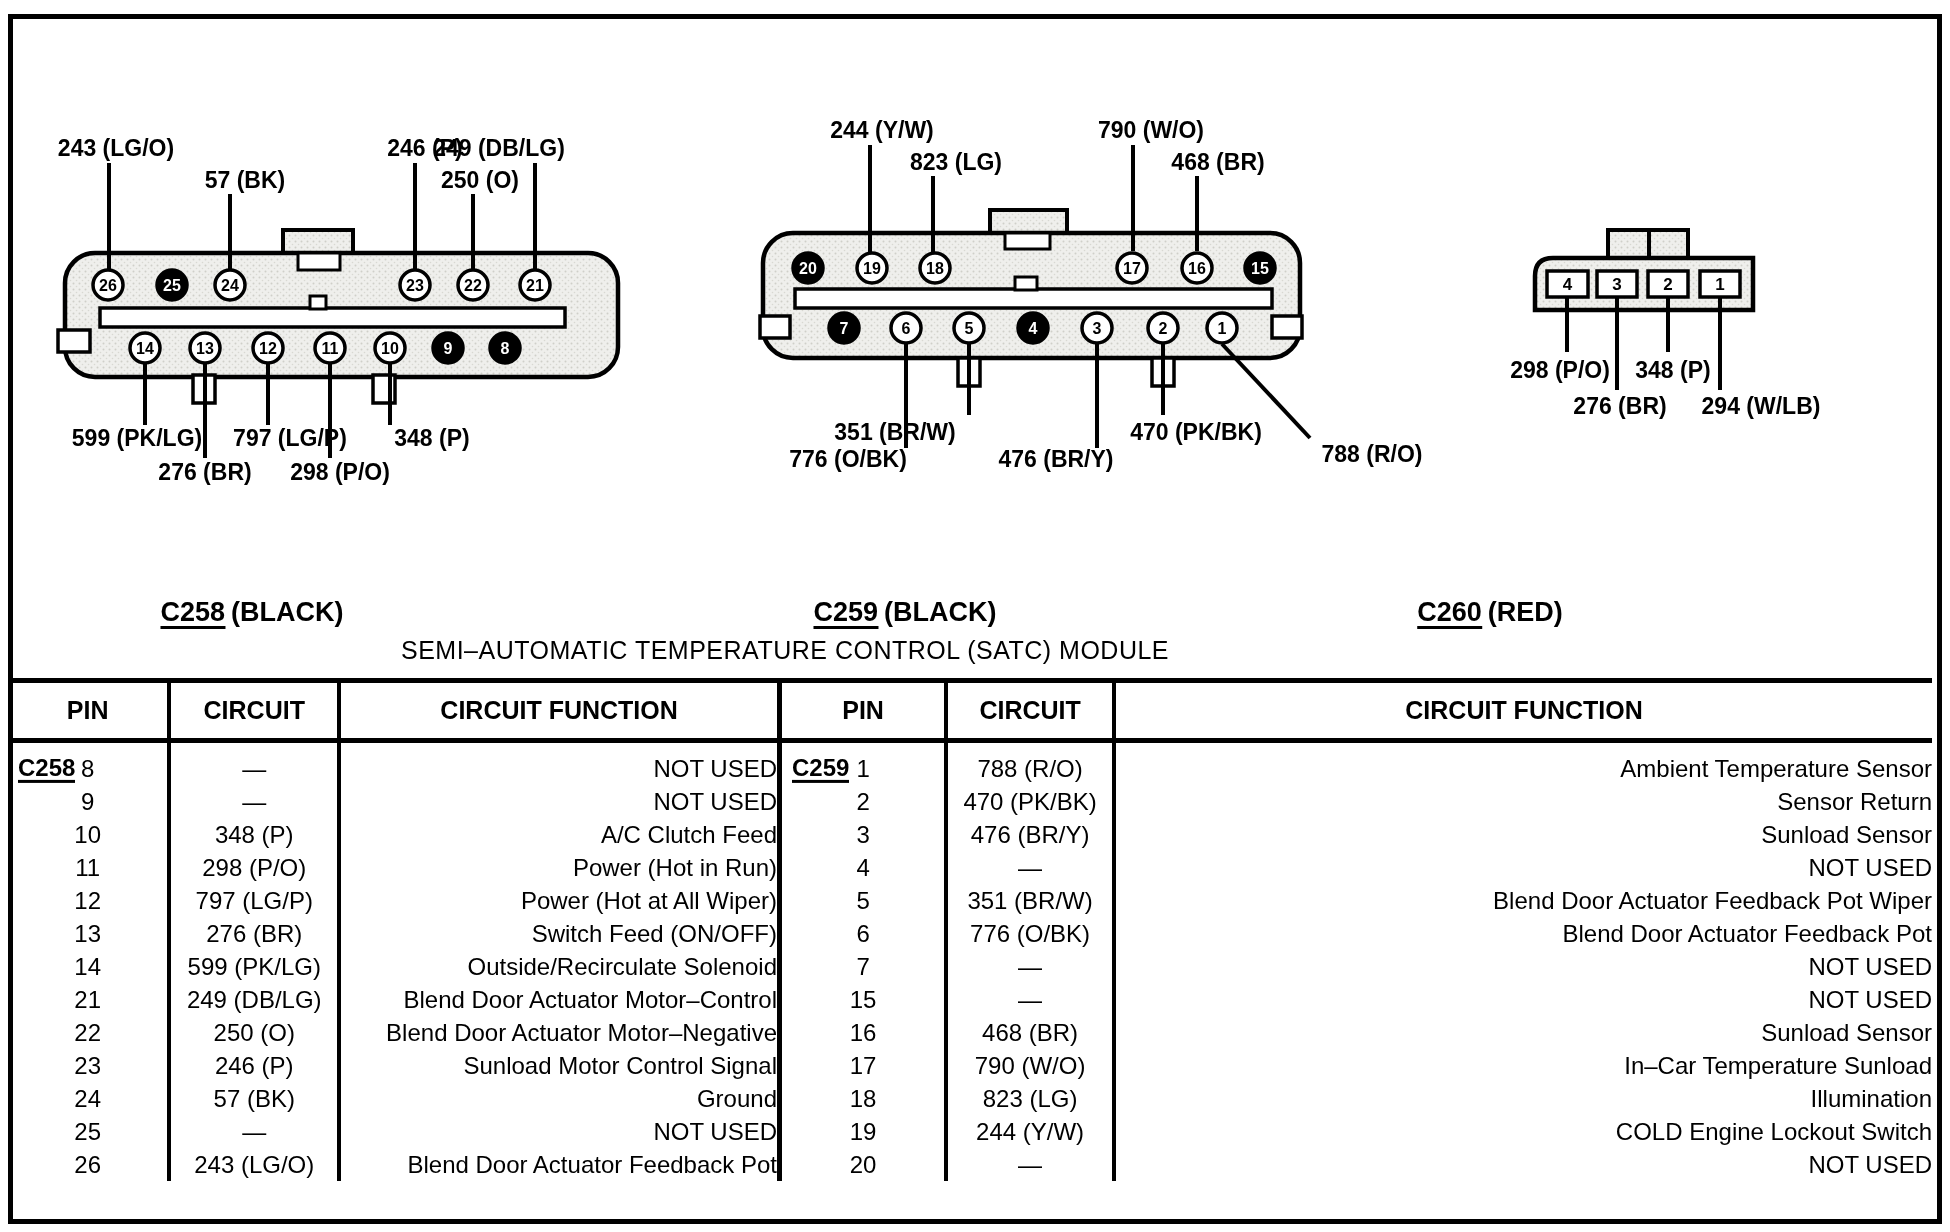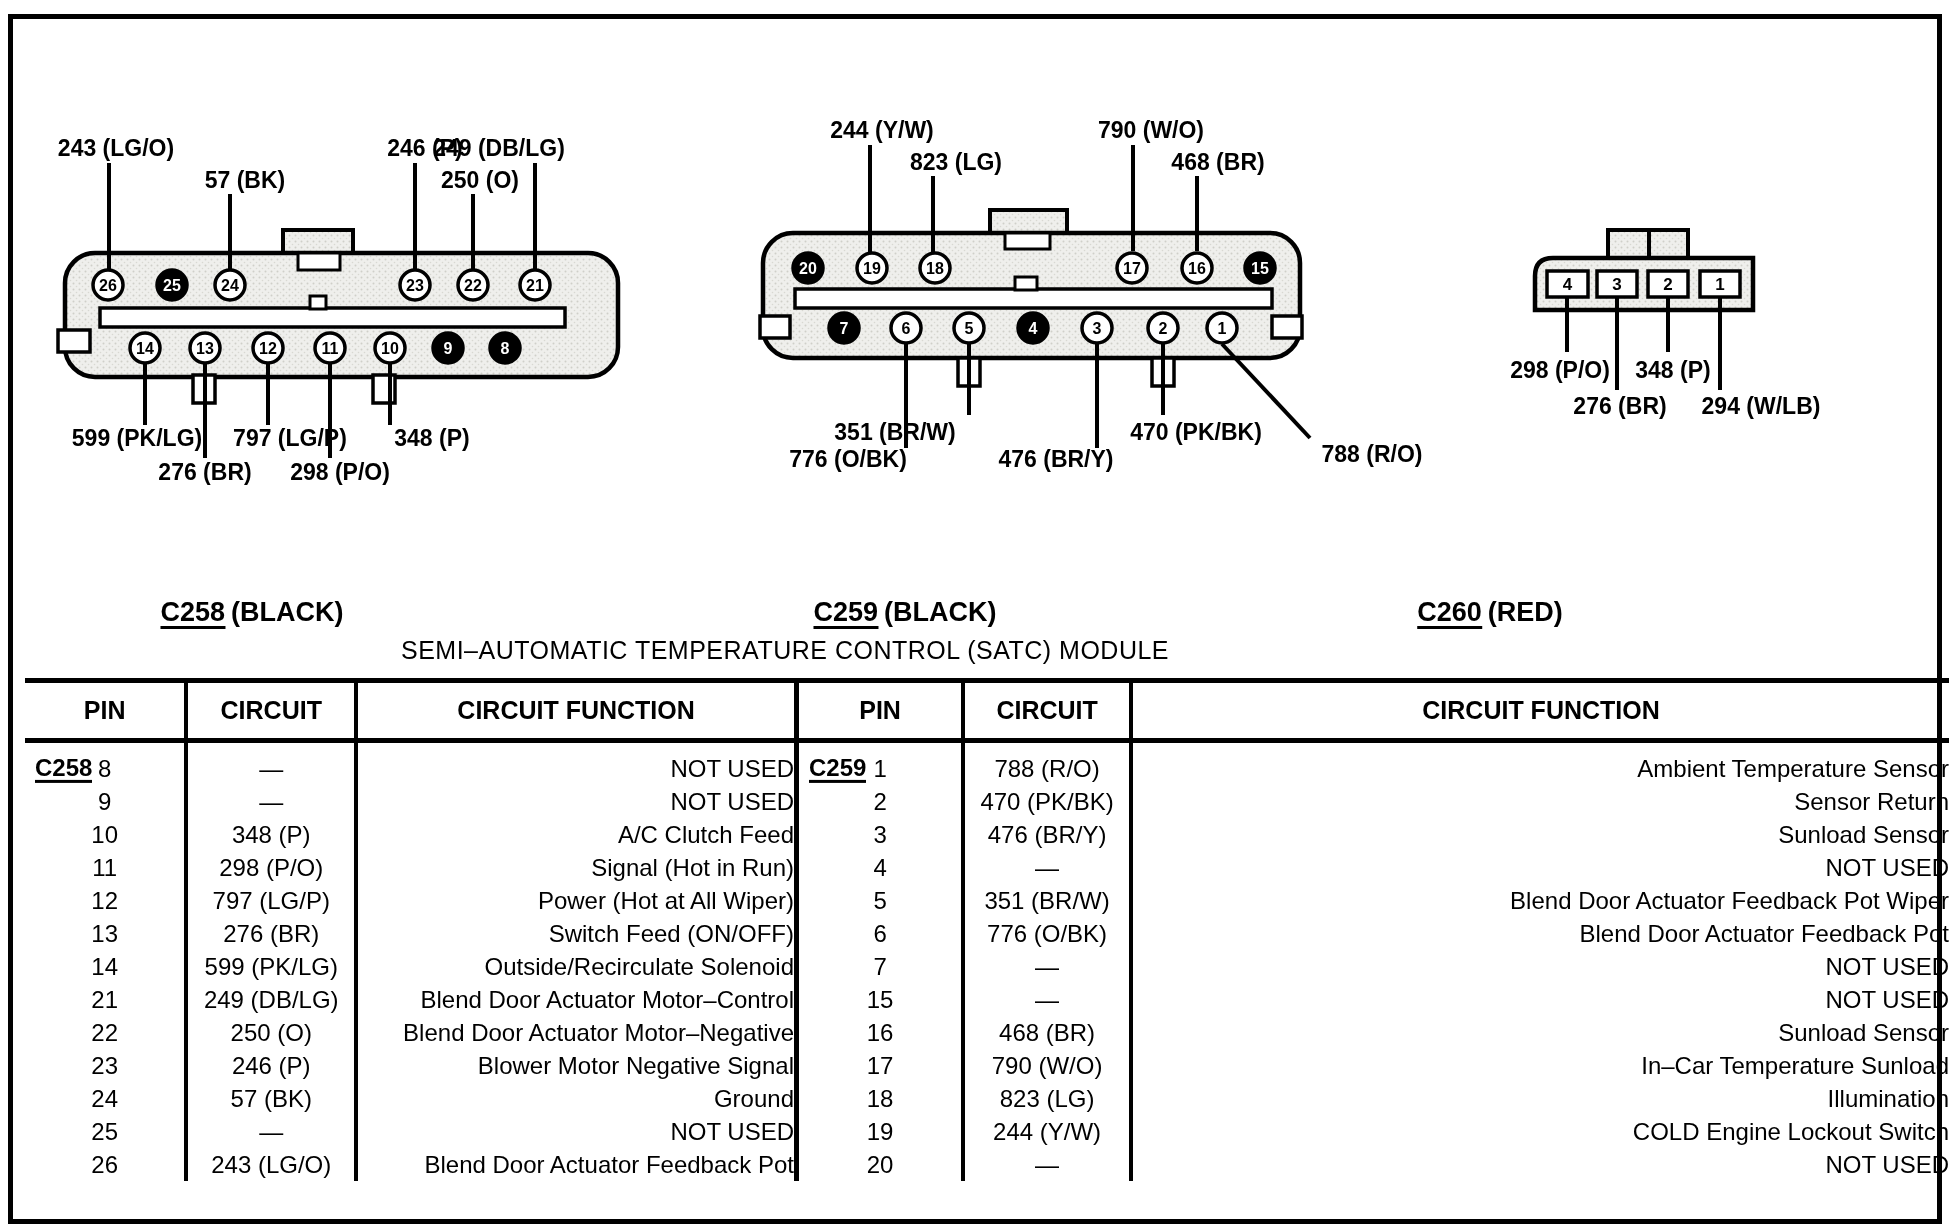--- a/index.html
+++ b/index.html
@@ -10,21 +10,21 @@
   #diagram{position:absolute;left:0;top:0;width:1950px;height:590px}
   .lead{stroke:#000;stroke-width:4;fill:none}
   .wire-label{font:700 23px "Liberation Sans",sans-serif;fill:#000}
   .pin-num-svg{font:700 16px "Liberation Sans",sans-serif}
   .pin-num-rect{font:700 17px "Liberation Sans",sans-serif;fill:#000}
   .caption{position:absolute;top:597px;transform:translateX(-50%);
     font-size:27px;font-weight:700;white-space:nowrap}
   .cid{display:inline-block;border-bottom:3px solid #000;line-height:1.05;margin-right:6px}
   .module-title{position:absolute;top:636px;left:785px;transform:translateX(-50%);
     font-size:25px;font-weight:400;white-space:nowrap;letter-spacing:.5px}
-  .table-area{position:absolute;left:25px;top:678px;width:1924px;height:419px;
+  .table-area{position:absolute;left:8px;top:678px;width:1924px;height:419px;
     border-top:5px solid #000;display:flex}
   table.pin-table{border-collapse:collapse;table-layout:fixed;height:100%}
   .pin-table th,.pin-table td{padding:0;vertical-align:middle;overflow:hidden;white-space:nowrap}
   .pin-table th{font-size:25px;font-weight:700;text-align:center;border-bottom:5px solid #000}
   .pin-table .c1,.pin-table .c2{border-left:4px solid #000}
   .right-table .c0{border-left:5px solid #000}
   thead tr{height:57px}
   tr.spacer-row{height:12px}
   tr.data-row{height:33px}
   tr.filler-row{height:auto}
@@ -224,21 +224,21 @@
           <td class="c2 func-cell">NOT USED</td>
         </tr>
         <tr class="data-row">
           <td class="c0 pin-cell"><span>10</span></td>
           <td class="c1 circuit-cell">348 (P)</td>
           <td class="c2 func-cell">A/C Clutch Feed</td>
         </tr>
         <tr class="data-row">
           <td class="c0 pin-cell"><span>11</span></td>
           <td class="c1 circuit-cell">298 (P/O)</td>
-          <td class="c2 func-cell">Signal (Hot in Run)</td>
+          <td class="c2 func-cell">Power (Hot in Run)</td>
         </tr>
         <tr class="data-row">
           <td class="c0 pin-cell"><span>12</span></td>
           <td class="c1 circuit-cell">797 (LG/P)</td>
           <td class="c2 func-cell">Power (Hot at All Wiper)</td>
         </tr>
         <tr class="data-row">
           <td class="c0 pin-cell"><span>13</span></td>
           <td class="c1 circuit-cell">276 (BR)</td>
           <td class="c2 func-cell">Switch Feed (ON/OFF)</td>
@@ -254,21 +254,21 @@
           <td class="c2 func-cell">Blend Door Actuator Motor–Control</td>
         </tr>
         <tr class="data-row">
           <td class="c0 pin-cell"><span>22</span></td>
           <td class="c1 circuit-cell">250 (O)</td>
           <td class="c2 func-cell">Blend Door Actuator Motor–Negative</td>
         </tr>
         <tr class="data-row">
           <td class="c0 pin-cell"><span>23</span></td>
           <td class="c1 circuit-cell">246 (P)</td>
-          <td class="c2 func-cell">Blower Motor Negative Signal</td>
+          <td class="c2 func-cell">Sunload Motor Control Signal</td>
         </tr>
         <tr class="data-row">
           <td class="c0 pin-cell"><span>24</span></td>
           <td class="c1 circuit-cell">57 (BK)</td>
           <td class="c2 func-cell">Ground</td>
         </tr>
         <tr class="data-row">
           <td class="c0 pin-cell"><span>25</span></td>
           <td class="c1 circuit-cell">—</td>
           <td class="c2 func-cell">NOT USED</td>

